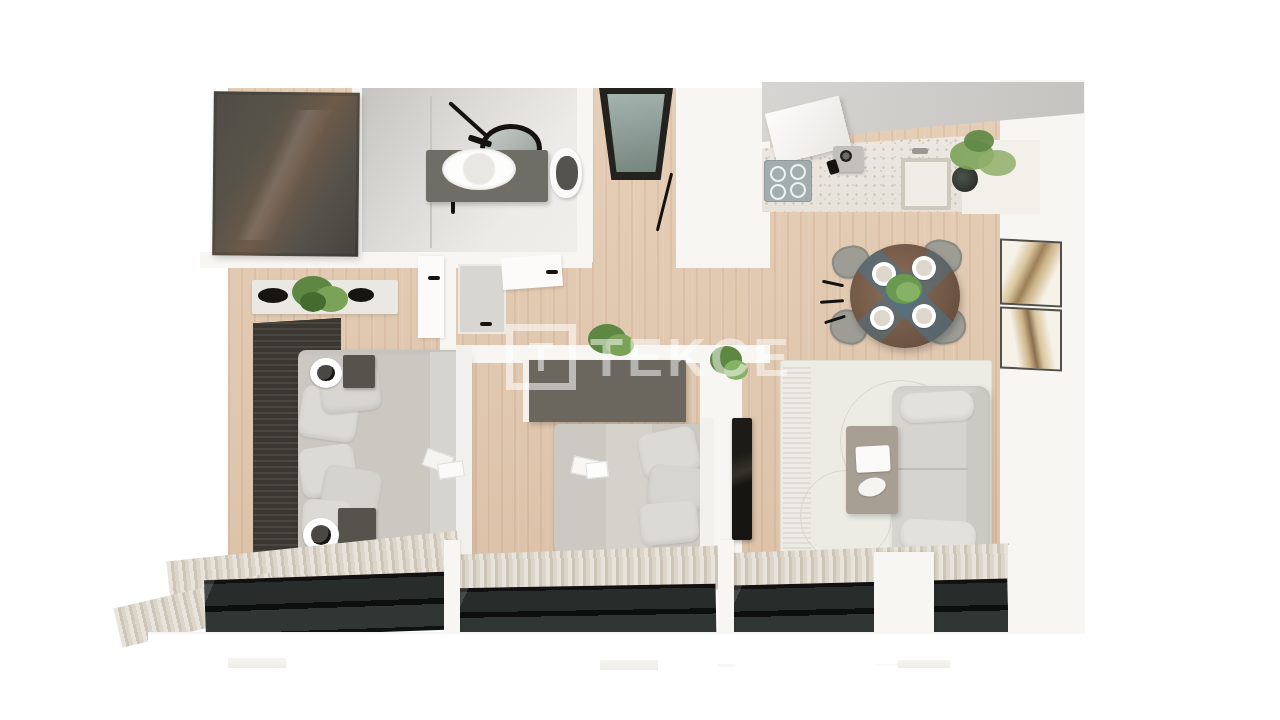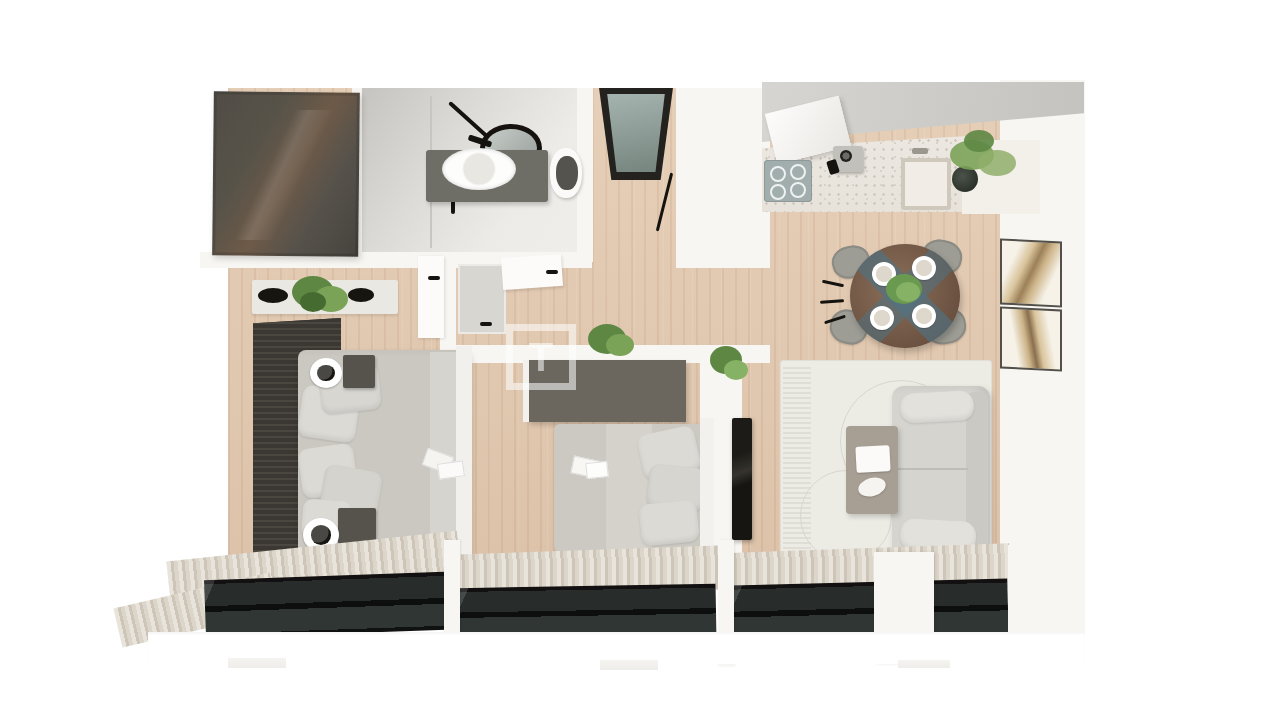--- a/index.html
+++ b/index.html
@@ -203,15 +203,16 @@
   <div class="a wall" style="left:1008px;top:545px;width:77px;height:110px;"></div>
   <div class="a" style="left:148px;top:632px;width:937px;height:32px;background:#ffffff;box-shadow:inset 0 2px 2px rgba(0,0,0,.04);"></div>
   <div class="a wallshade" style="left:228px;top:658px;width:58px;height:10px;"></div>
   <div class="a wallshade" style="left:600px;top:660px;width:58px;height:10px;"></div>
   <div class="a wallshade" style="left:898px;top:660px;width:52px;height:8px;"></div>
 
   <div id="wm" class="a" style="left:506px;top:324px;">
     <div class="box">
       <span>T</span>
     </div>
+    <div class="brand">TEKCE</div>
   </div>
 
 </div>
 
 </body></html>

